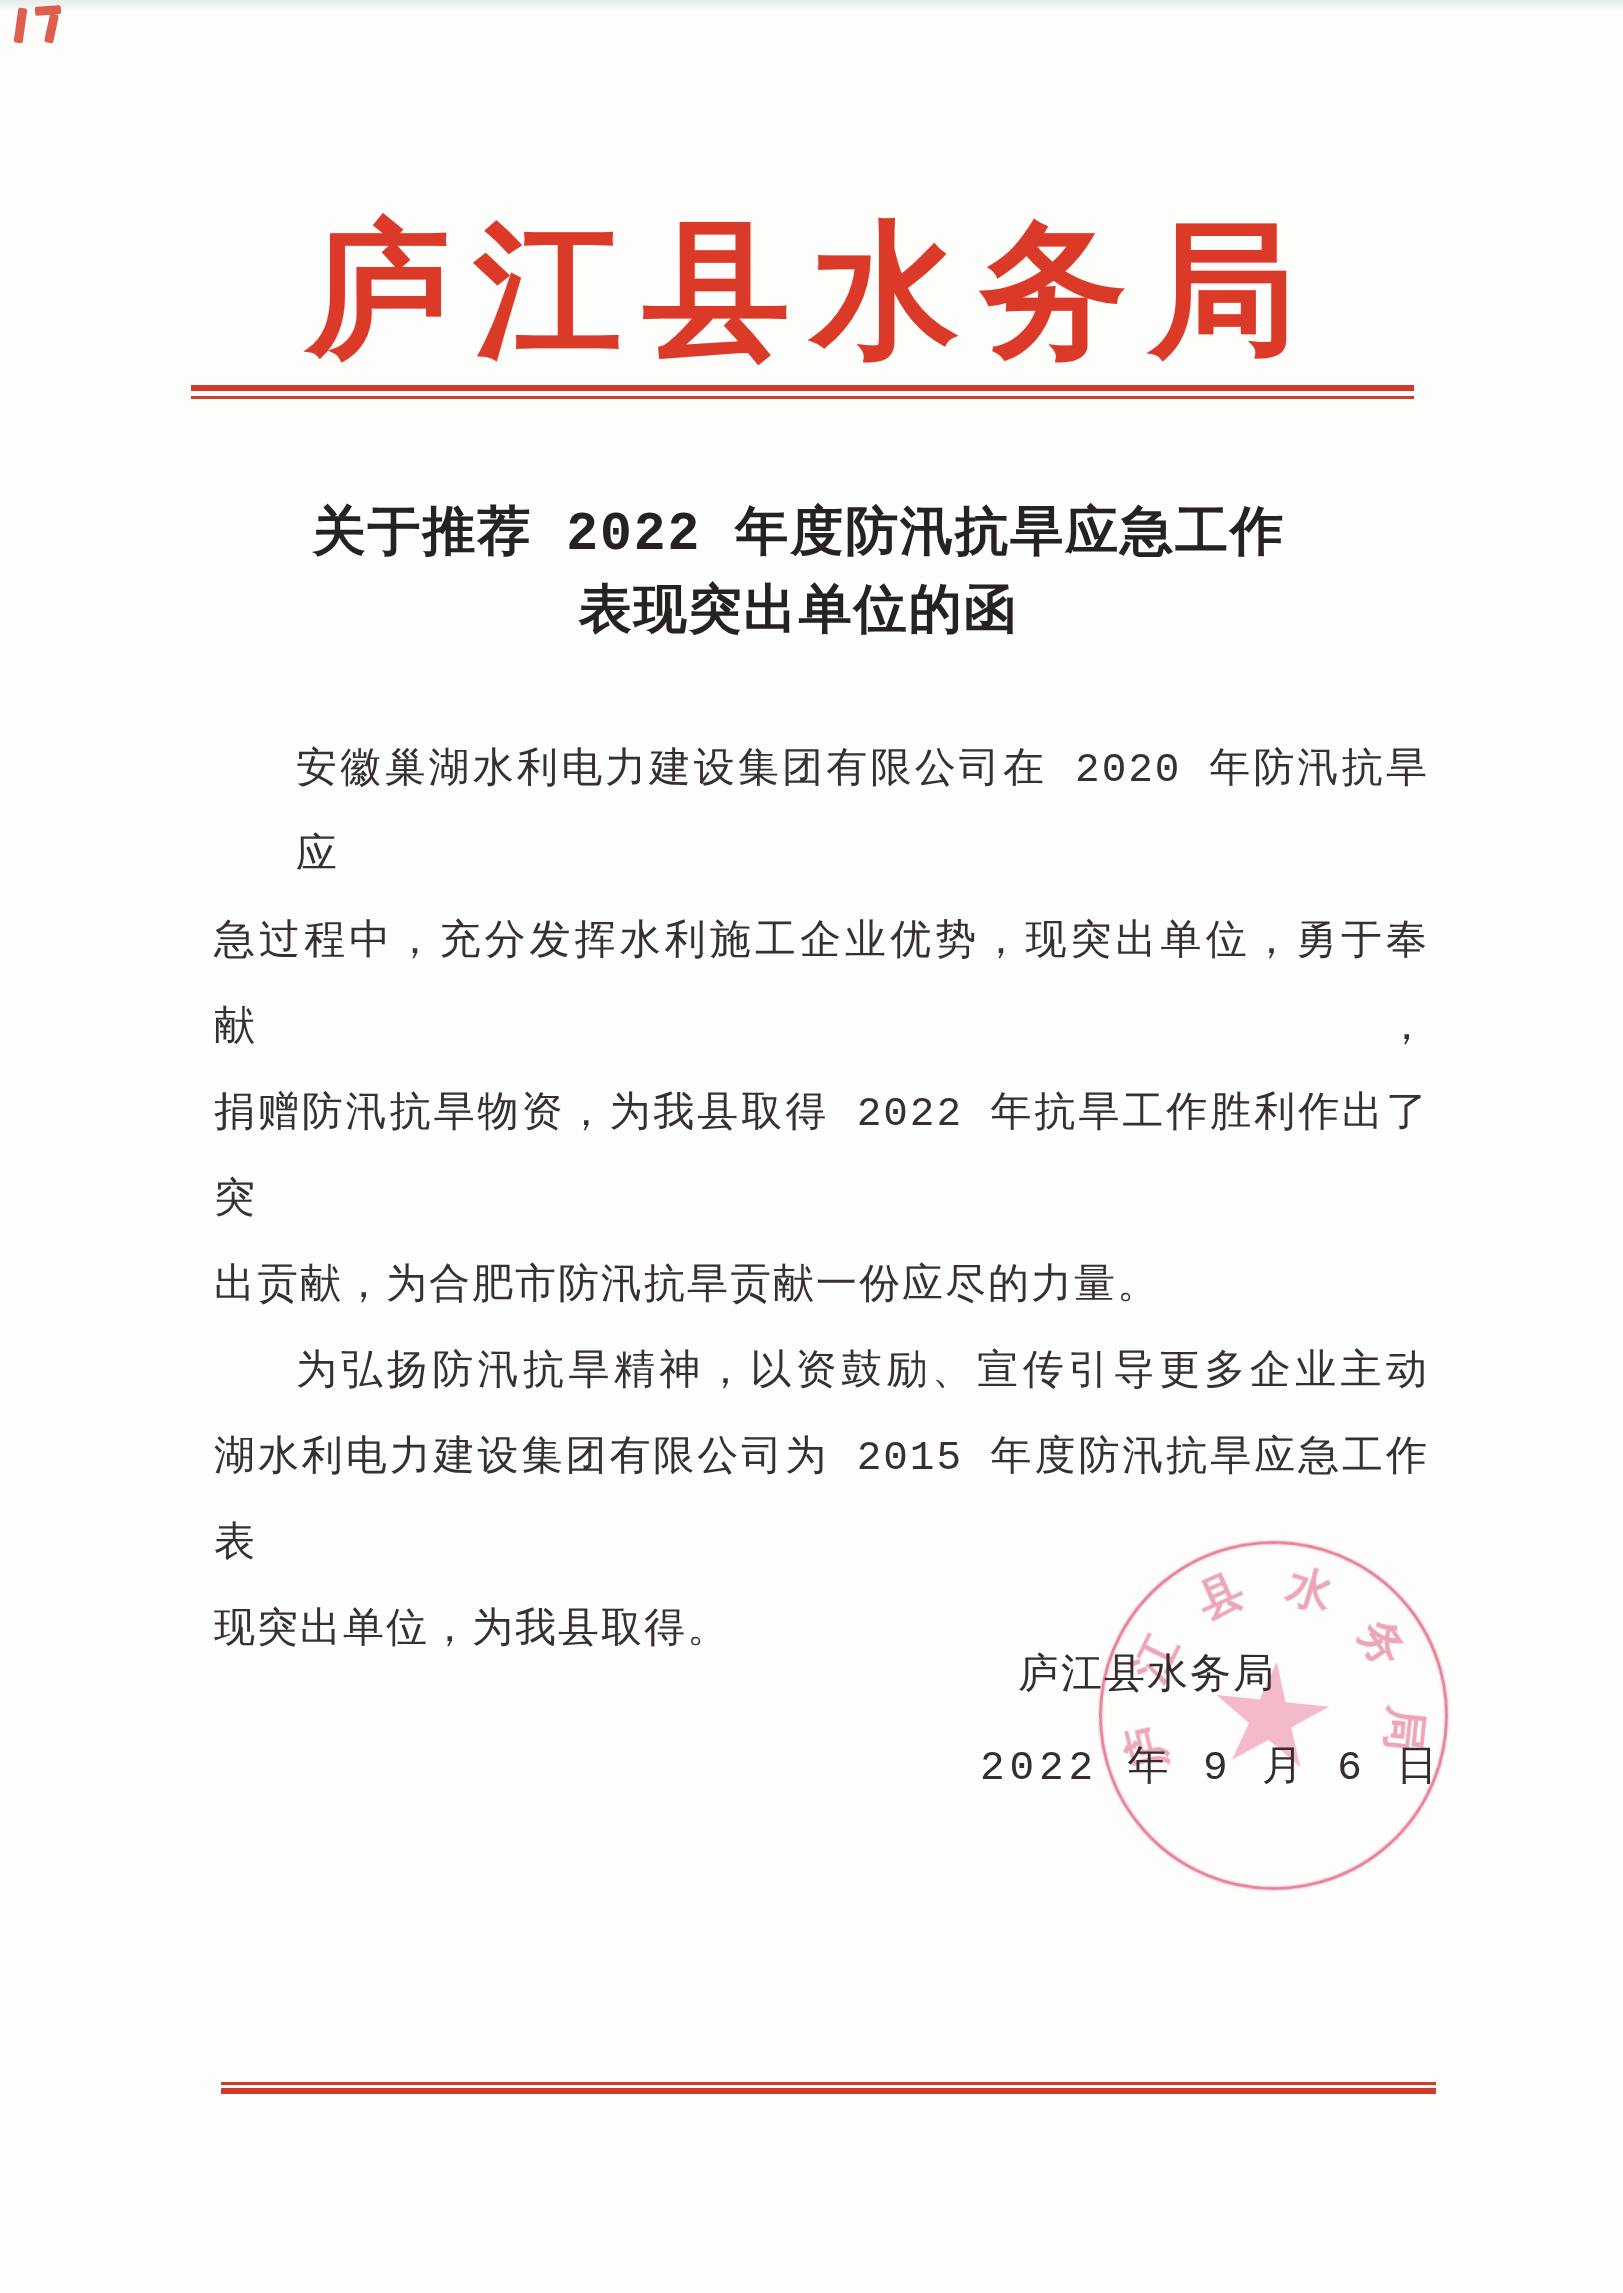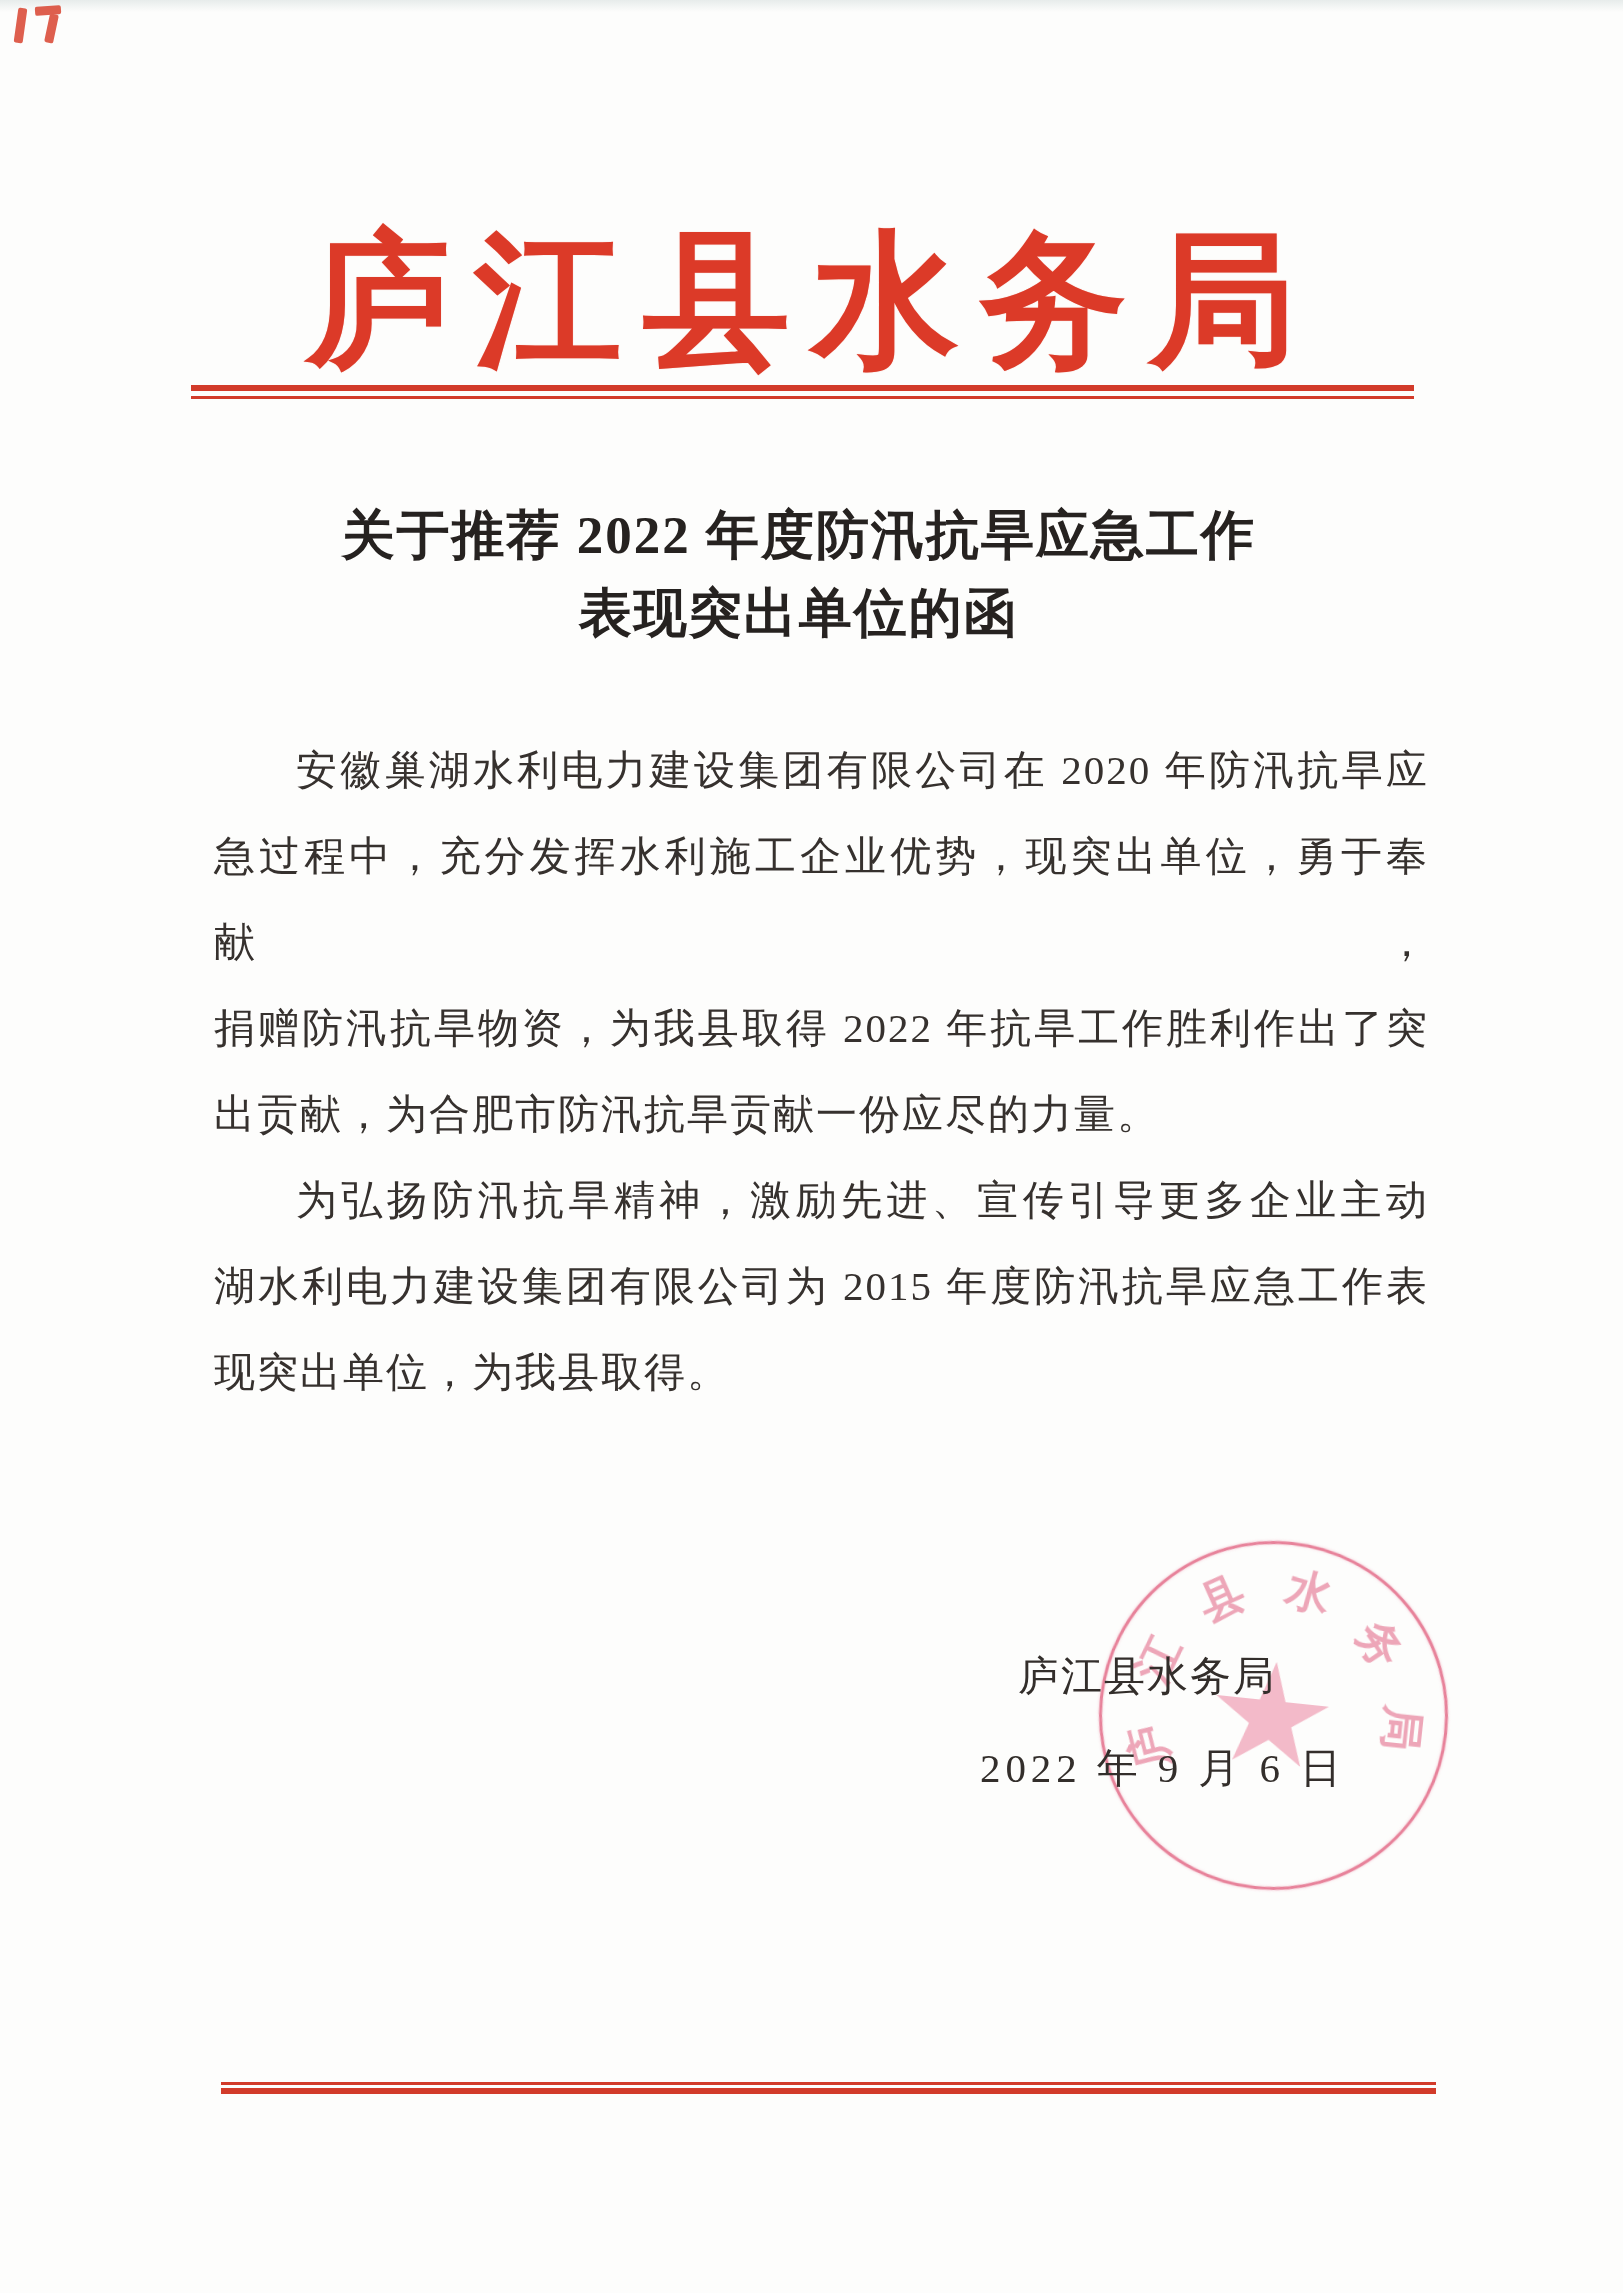--- a/index.html
+++ b/index.html
@@ -2,21 +2,21 @@
 <html><head>
 <meta charset="utf-8">
 <style>
   html,body{margin:0;padding:0;background:#888;}
   .page{
     position:relative;
     width:1623px;height:2294px;
     margin:0 auto;
     background:#fdfdfc;
     overflow:hidden;
-    font-family:Liberation Serif, serif;
+    font-family:Liberation Mono, monospace;
   }
   .scan-edge{
     position:absolute;left:0;top:0;width:1623px;height:11.8px;
     background:linear-gradient(#e7eceb,rgba(231,236,235,0));
   }
   .artifact{position:absolute;left:13.7px;top:5.9px;width:59px;height:47px;opacity:.85;}
   .artifact .a1{position:absolute;left:2px;top:2px;width:8.8px;height:35px;background:#d94430;transform:rotate(8deg);border-radius:2px;}
   .artifact .a2{position:absolute;left:21.6px;top:0;width:25.5px;height:8.8px;background:#d94430;transform:rotate(-4deg);border-radius:2px;}
   .artifact .a3{position:absolute;left:33px;top:7.8px;width:8.8px;height:29px;background:#d94430;transform:rotate(12deg);border-radius:2px;}
 
@@ -110,21 +110,21 @@
     <div class="t-line">表现突出单位的函</div>
   </div>
 
   <div class="body-text">
 
     <div class="line just indent">安徽巢湖水利电力建设集团有限公司在 2020 年防汛抗旱应</div>
     <div class="line just">急过程中，充分发挥水利施工企业优势，现突出单位，勇于奉献，</div>
     <div class="line just">捐赠防汛抗旱物资，为我县取得 2022 年抗旱工作胜利作出了突</div>
     <div class="line">出贡献，为合肥市防汛抗旱贡献一份应尽的力量。</div>
 
-    <div class="line just indent">为弘扬防汛抗旱精神，激励先进、宣传引导更多企业主动</div>
+    <div class="line just indent">为弘扬防汛抗旱精神，以资鼓励、宣传引导更多企业主动</div>
     <div class="line just">湖水利电力建设集团有限公司为 2015 年度防汛抗旱应急工作表</div>
     <div class="line">现突出单位，为我县取得。</div>
   </div>
 
   <div class="sig-block sig-org">庐江县水务局</div>
   <div class="sig-block sig-date">2022 年 9 月 6 日</div>
 
   <div class="seal" id="seal">
     <div class="seal-ring"></div>
     <div class="seal-star"></div>

